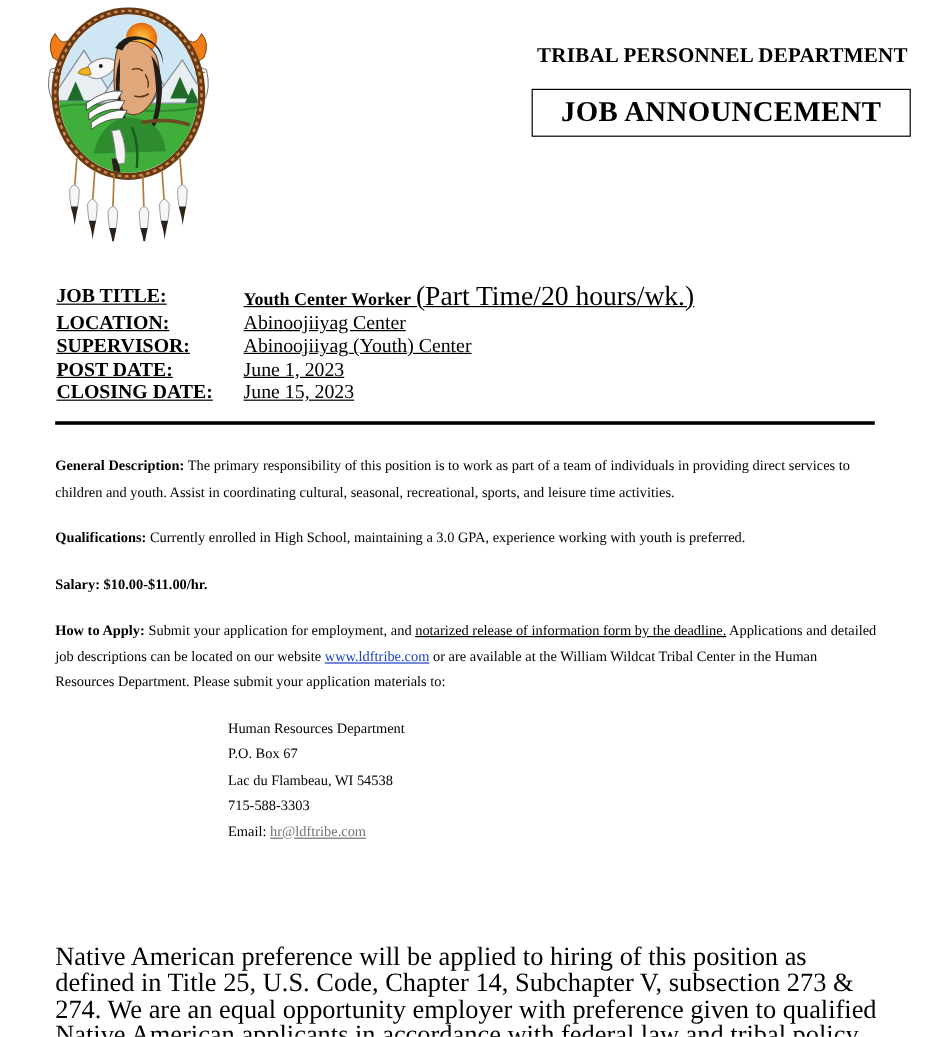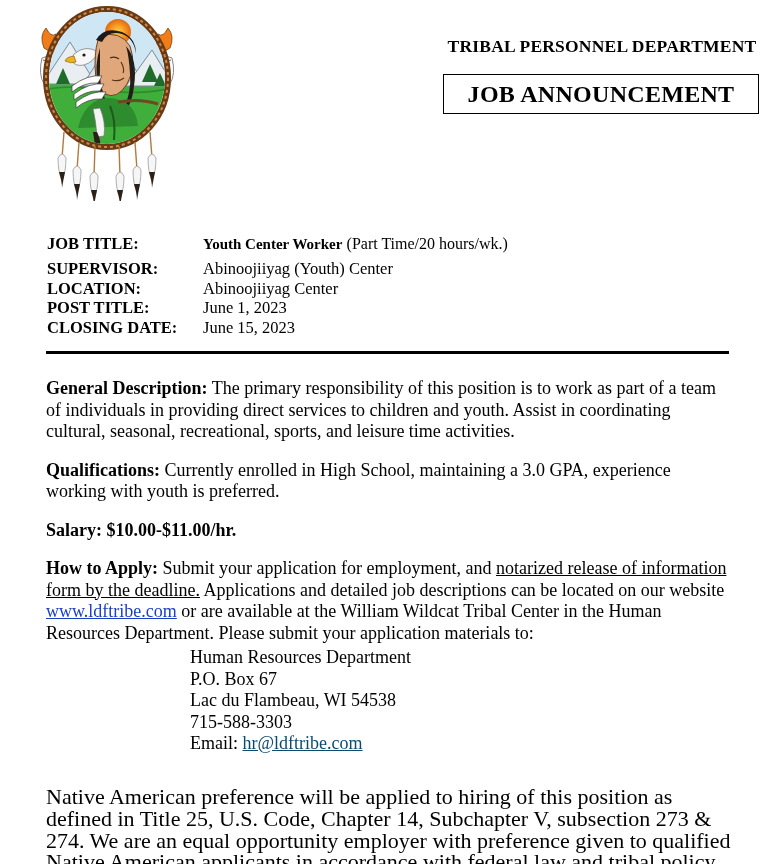--- a/index.html
+++ b/index.html
@@ -72,71 +72,72 @@
 
   
   .details {
     position: absolute;
     left: 47px;
     top: 234px;
     width: 690px;
   }
   .detail-row {
     display: flex;
-    align-items: flex-start;
+    align-items: center;
     height: 19.5px;
+    text-decoration: underline;
   }
   .detail-label {
     width: 156px;
     flex: 0 0 156px;
     font-weight: bold;
     font-size: 16.5px;
     white-space: nowrap;
   }
   .detail-value {
     font-size: 16.5px;
     white-space: nowrap;
   }
   .detail-row.title-row { height: 25px; }
   .job-title-main {
     font-size: 15px;
     font-weight: bold;
   }
   .job-title-sub {
-    font-size: 16px;
+    font-size: 23px;
     font-weight: normal;
   }
 
   
   .divider {
     position: absolute;
     left: 46px;
     top: 351px;
     width: 683px;
     height: 3px;
     background: #000000;
   }
 
   
   .body-area {
     position: absolute;
     left: 46px;
     top: 378px;
     width: 686px;
-    font-size: 18px;
+    font-size: 12px;
     line-height: 21.5px;
   }
   .para {
     margin: 0 0 17px 0;
   }
-  .para.tight { margin-bottom: 3px; }
+  .para.tight { margin-bottom: 17px; }
   .b { font-weight: bold; }
   .u { text-decoration: underline; }
   a.link {
-    color: #0c4a6e;
+    color: #737373;
     text-decoration: underline;
   }
   a.link.web { color: #1a3fc4; }
 
   .addr-block {
     margin: 0 0 0 0;
     padding-left: 144px;
     line-height: 21.5px;
   }
   .addr-line { white-space: nowrap; }
@@ -272,31 +273,31 @@
 </div>
 
 <div class="details">
 
   <div class="detail-row title-row">
     <div class="detail-label">JOB TITLE:</div>
     <div class="detail-value"><span class="job-title-main">Youth Center Worker</span> <span class="job-title-sub">(Part Time/20 hours/wk.)</span></div>
   </div>
 
   <div class="detail-row">
+    <div class="detail-label">LOCATION:</div>
+    <div class="detail-value">Abinoojiiyag Center</div>
+  </div>
+
+  <div class="detail-row">
     <div class="detail-label">SUPERVISOR:</div>
     <div class="detail-value">Abinoojiiyag (Youth) Center</div>
   </div>
 
   <div class="detail-row">
-    <div class="detail-label">LOCATION:</div>
-    <div class="detail-value">Abinoojiiyag Center</div>
-  </div>
-
-  <div class="detail-row">
-    <div class="detail-label">POST TITLE:</div>
+    <div class="detail-label">POST DATE:</div>
     <div class="detail-value">June 1, 2023</div>
   </div>
 
   <div class="detail-row">
     <div class="detail-label">CLOSING DATE:</div>
     <div class="detail-value">June 15, 2023</div>
   </div>
 </div>
 
 <div class="divider"></div>

